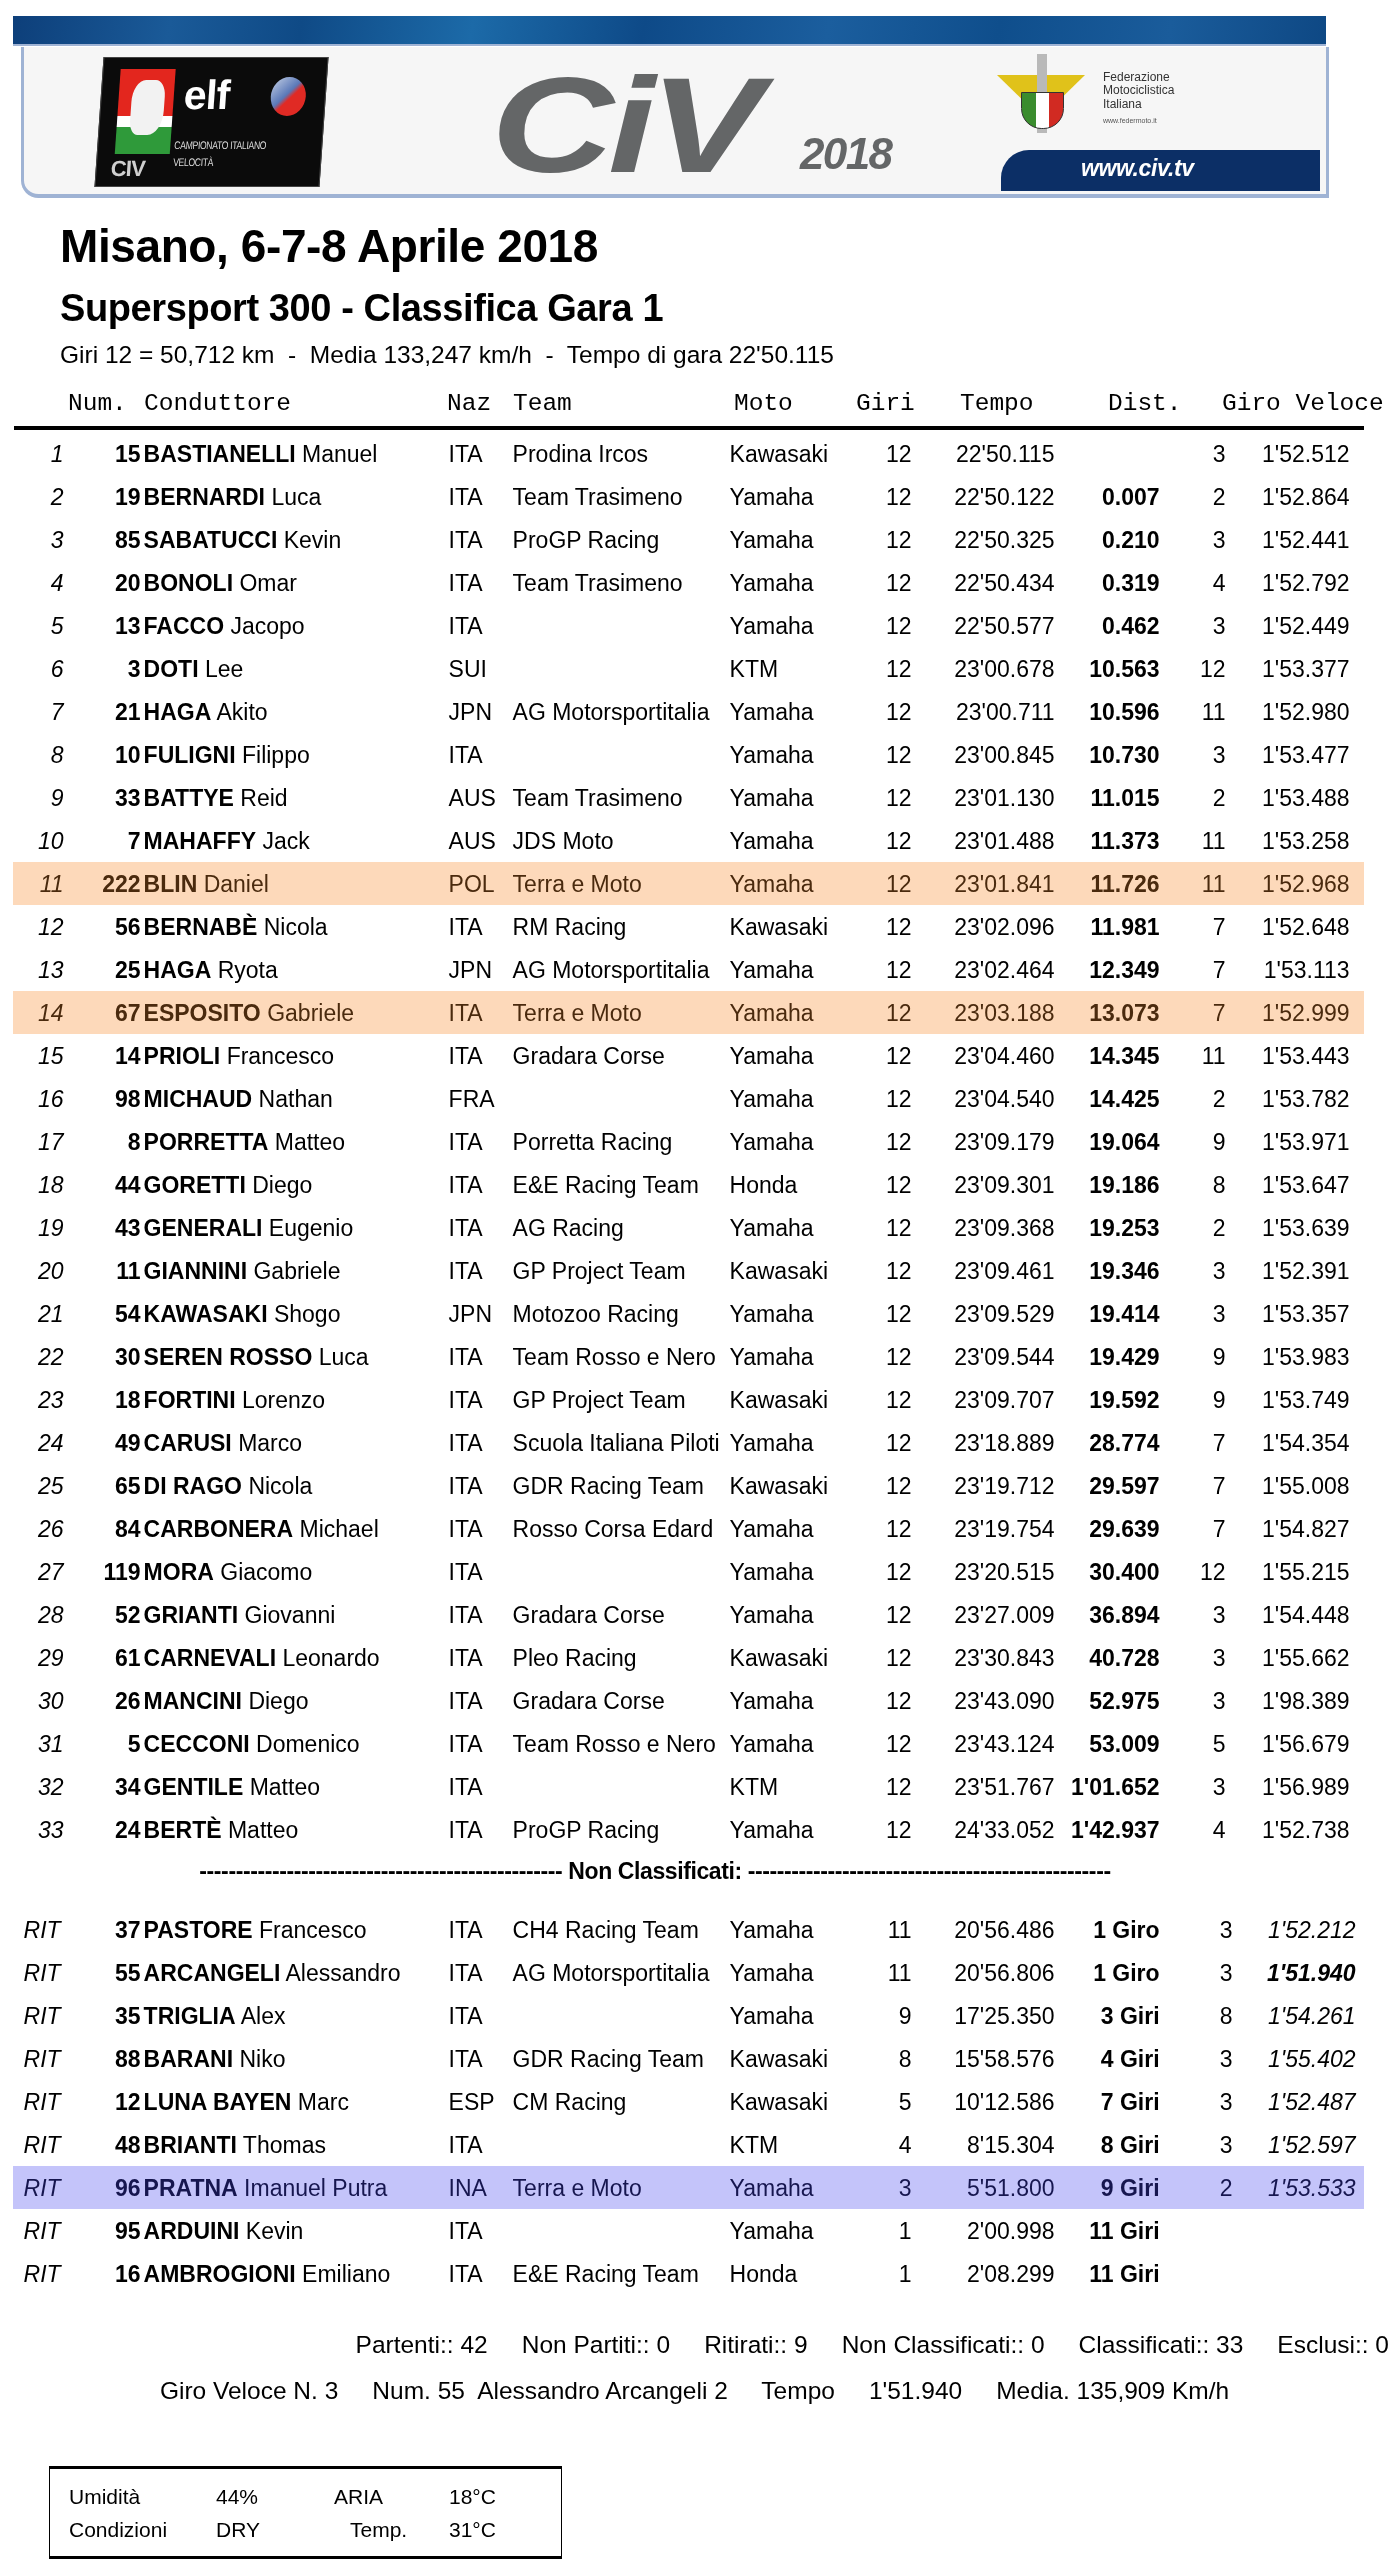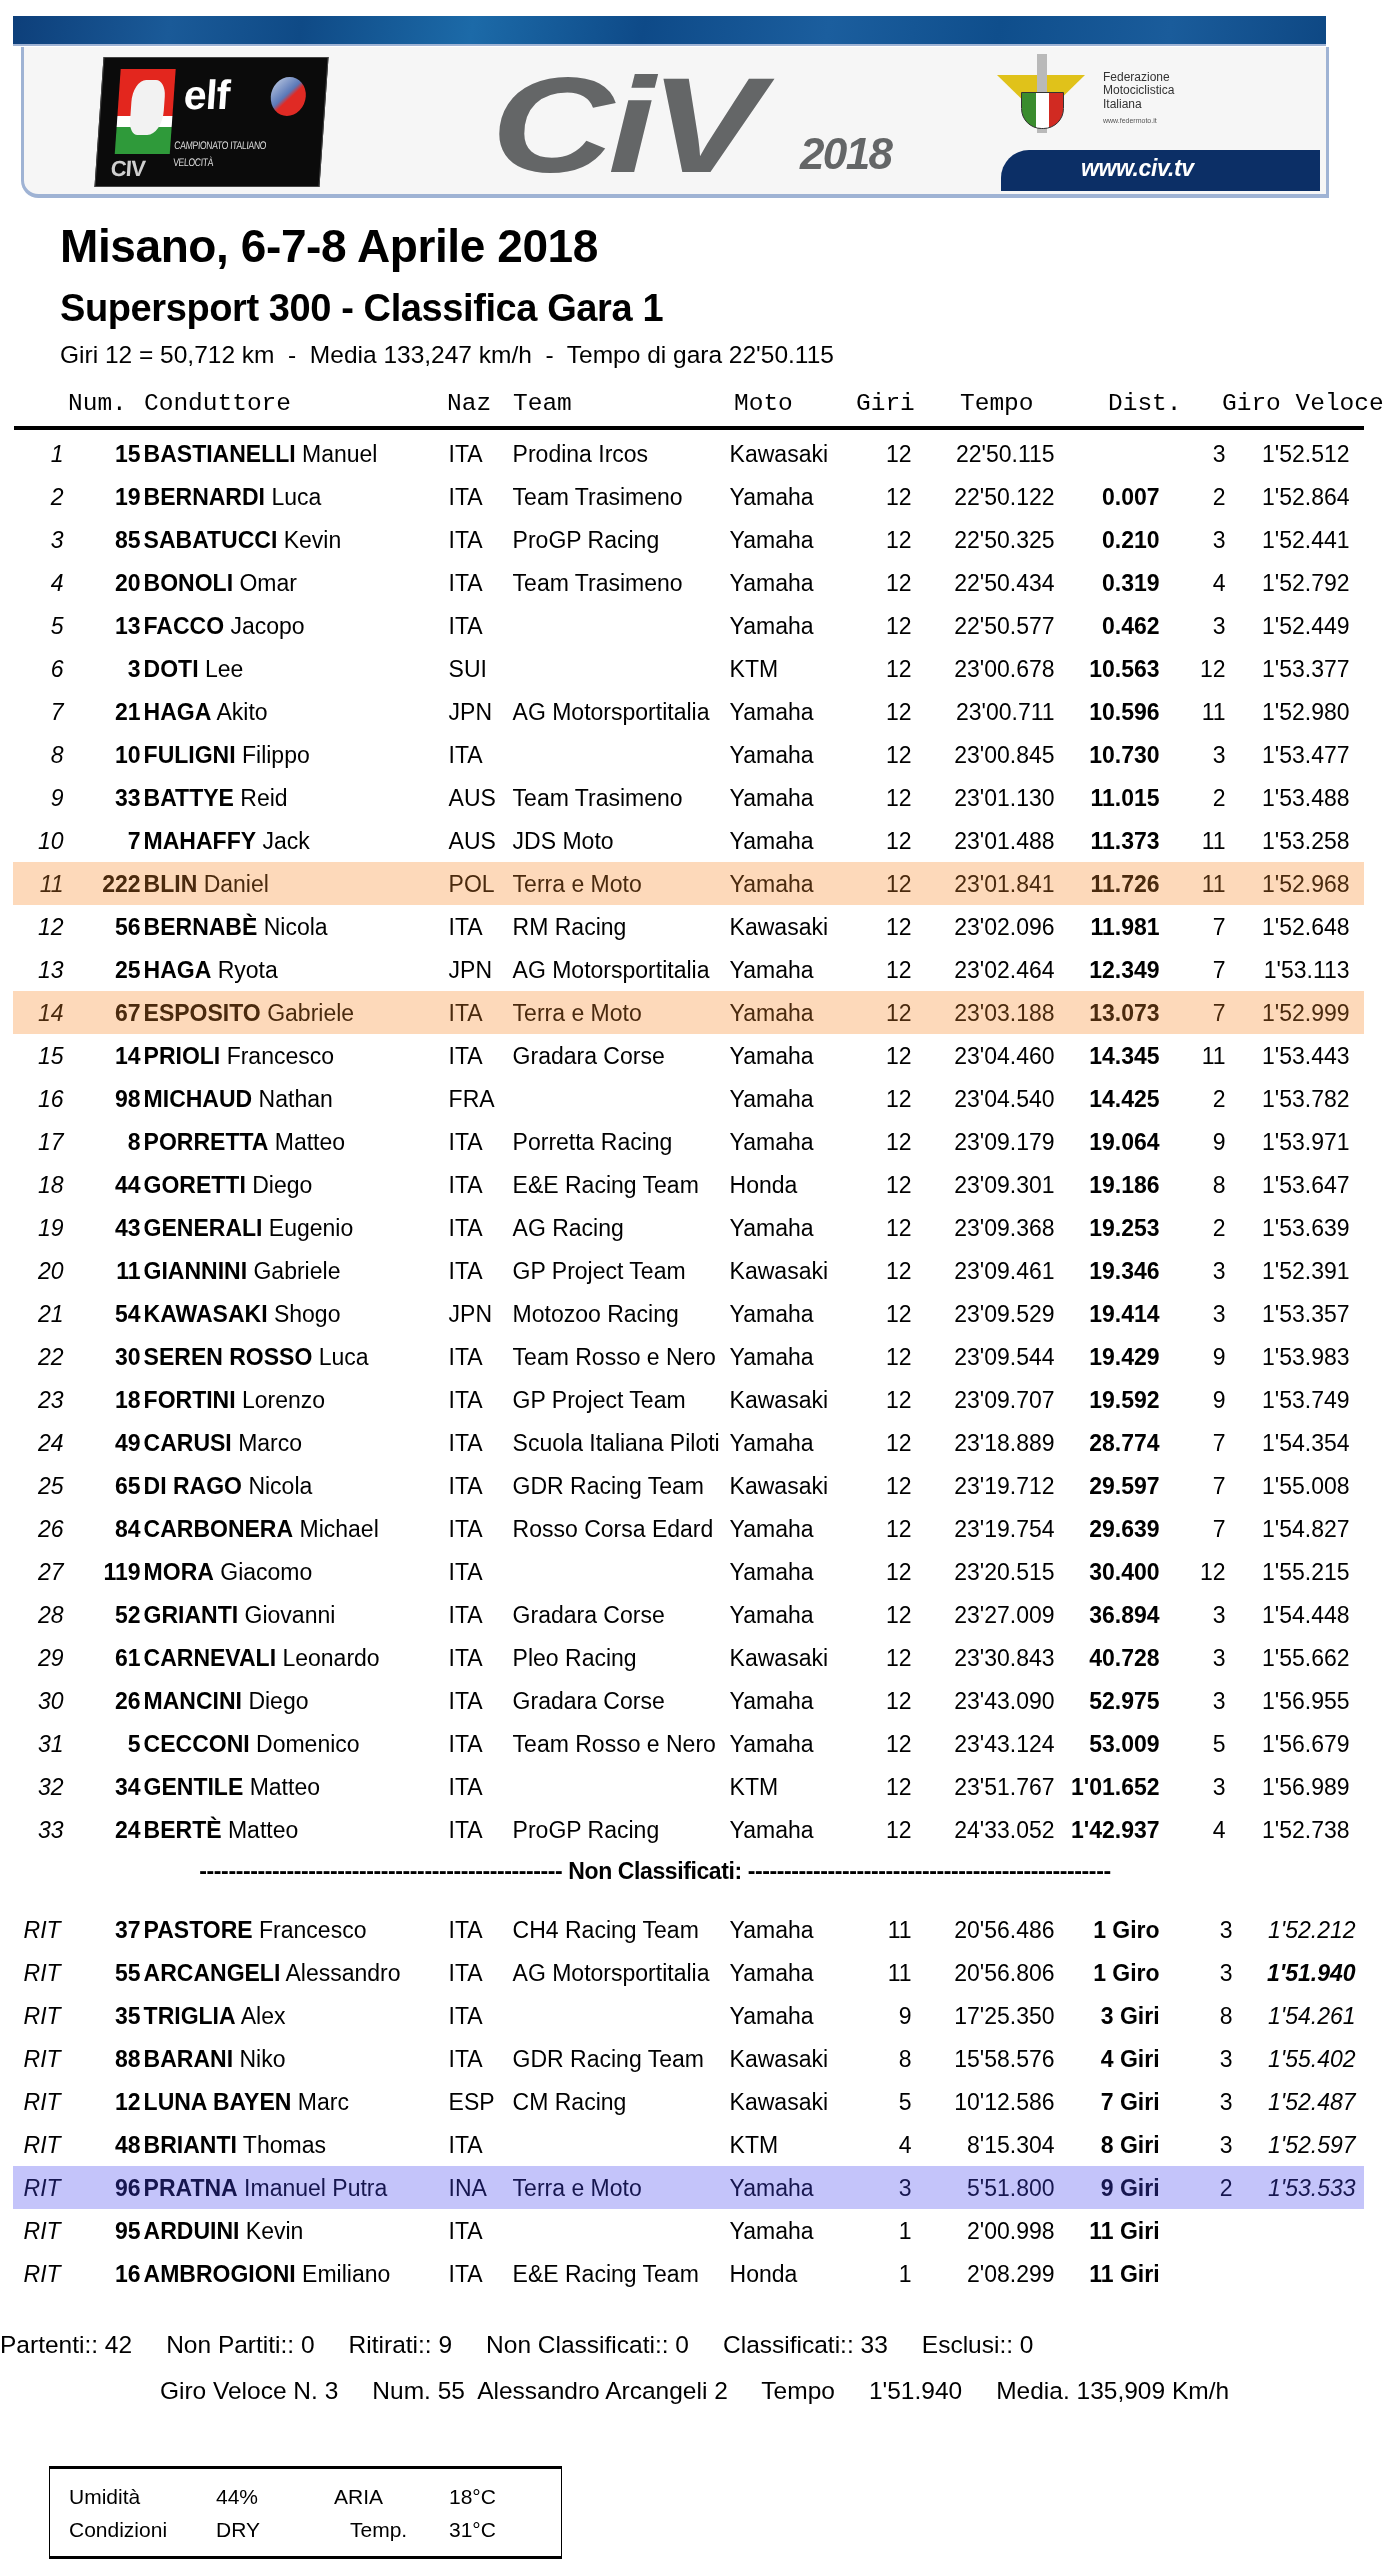--- a/index.html
+++ b/index.html
@@ -72,21 +72,21 @@
   .c-best { width: 134px; text-align: right; left: 1203px; }
   .row.rit .c-pos { text-align: left; left: 11px; }
   .row.rit .c-bl { left: 1181px; }
   .row.rit .c-best { left: 1209px; font-style: italic; }
   .c-best.bold { font-weight: bold; }
 
   .nc-sep { position: absolute; left: 142px; top: 1858px; width: 1026px; text-align: center;
      font-size: 23px; font-weight: bold; white-space: nowrap; letter-spacing: -0.4px; }
 
   
-  .stats { position: absolute; left: 0; top: 2331px; width: 1389px; text-align: left; font-size: 24.5px; white-space: pre; }
+  .stats { position: absolute; left: 0; top: 2331px; width: 1389px; text-align: right; font-size: 24.5px; white-space: pre; }
   .fastest { position: absolute; left: 0; top: 2377px; width: 1389px; text-align: center; font-size: 24.5px; white-space: pre; }
 
   .weather { position: absolute; left: 49px; top: 2466px; width: 511px; height: 87px;
      border: 1.6px solid #000; border-top-width: 3.2px; border-bottom-width: 3.2px; font-size: 21px; }
   .weather span { position: absolute; white-space: nowrap; }
 </style>
 </head>
 <body>
 
 <div class="banner">
@@ -520,21 +520,21 @@
       <span class="c-pos">30</span>
       <span class="c-num">26</span>
       <span class="c-name"><b>MANCINI</b> <span style="position:static">Diego</span></span>
       <span class="c-naz">ITA</span>
       <span class="c-team">Gradara Corse</span>
       <span class="c-moto">Yamaha</span>
       <span class="c-laps">12</span>
       <span class="c-time">23'43.090</span>
       <span class="c-gap">52.975</span>
       <span class="c-bl">3</span>
-      <span class="c-best">1'56.955</span>
+      <span class="c-best">1'98.389</span>
     </div>
     <div class="row" style="top: 1290px;">
       <span class="c-pos">31</span>
       <span class="c-num">5</span>
       <span class="c-name"><b>CECCONI</b> <span style="position:static">Domenico</span></span>
       <span class="c-naz">ITA</span>
       <span class="c-team">Team Rosso e Nero</span>
       <span class="c-moto">Yamaha</span>
       <span class="c-laps">12</span>
       <span class="c-time">23'43.124</span>

